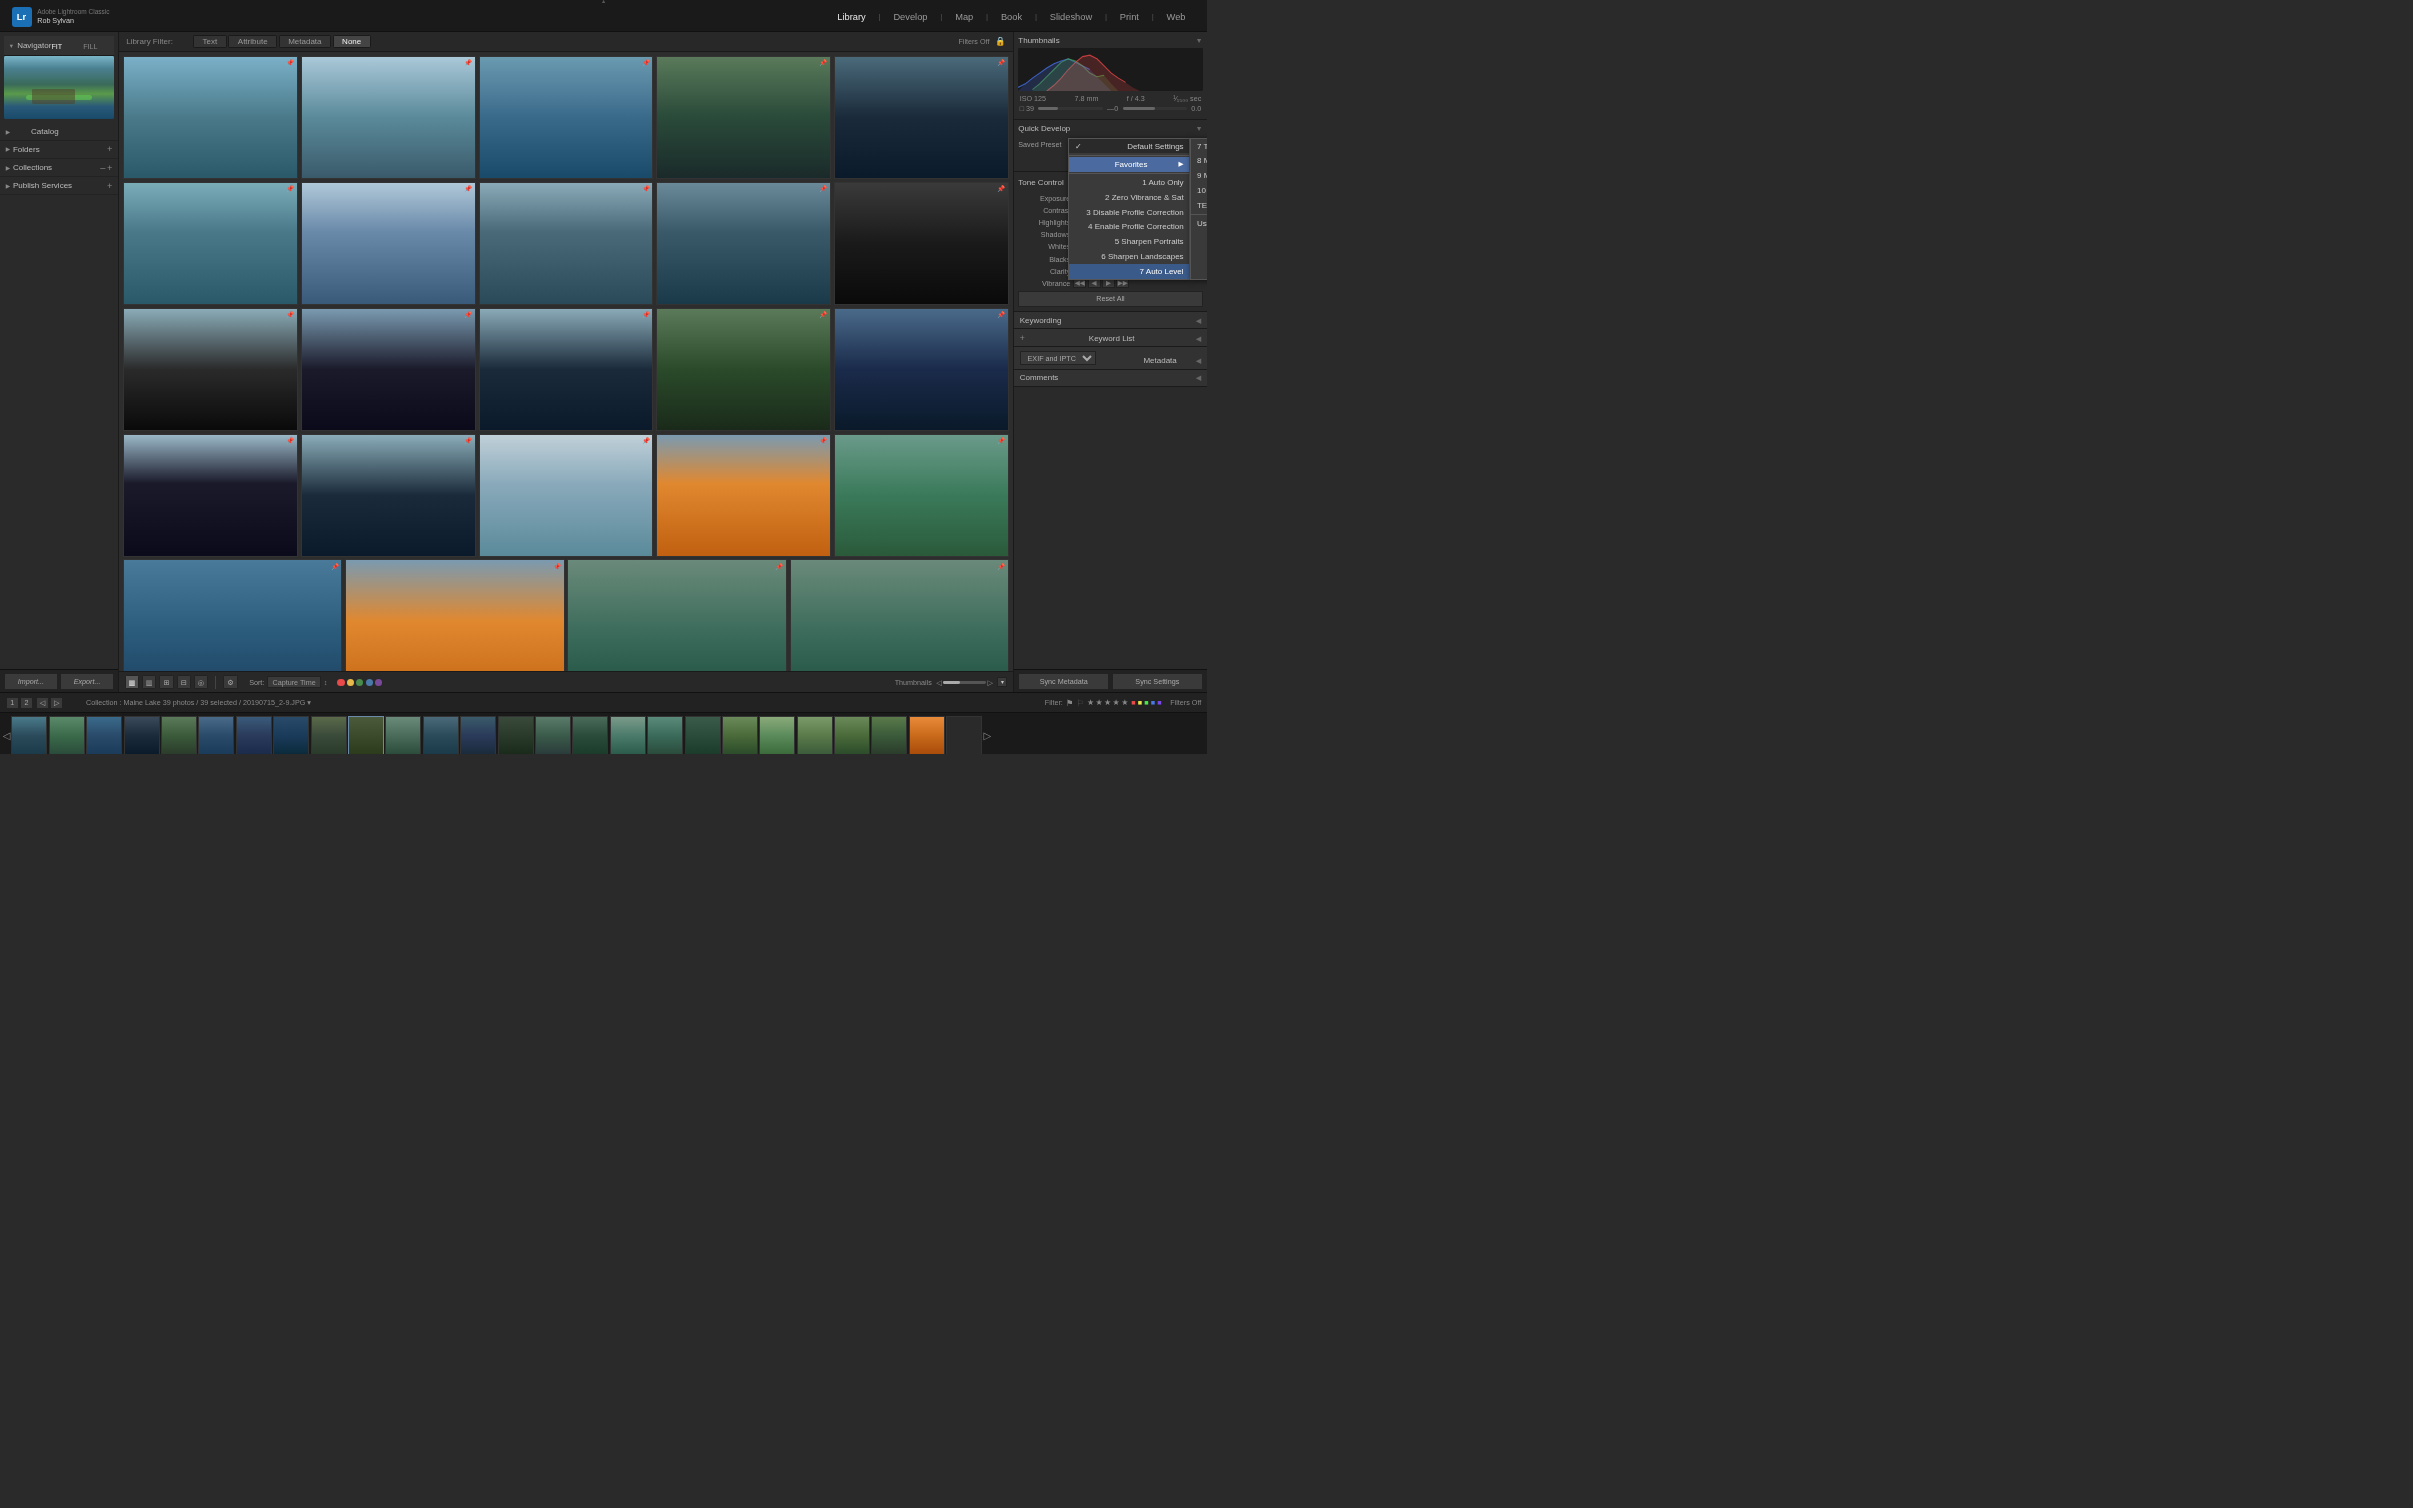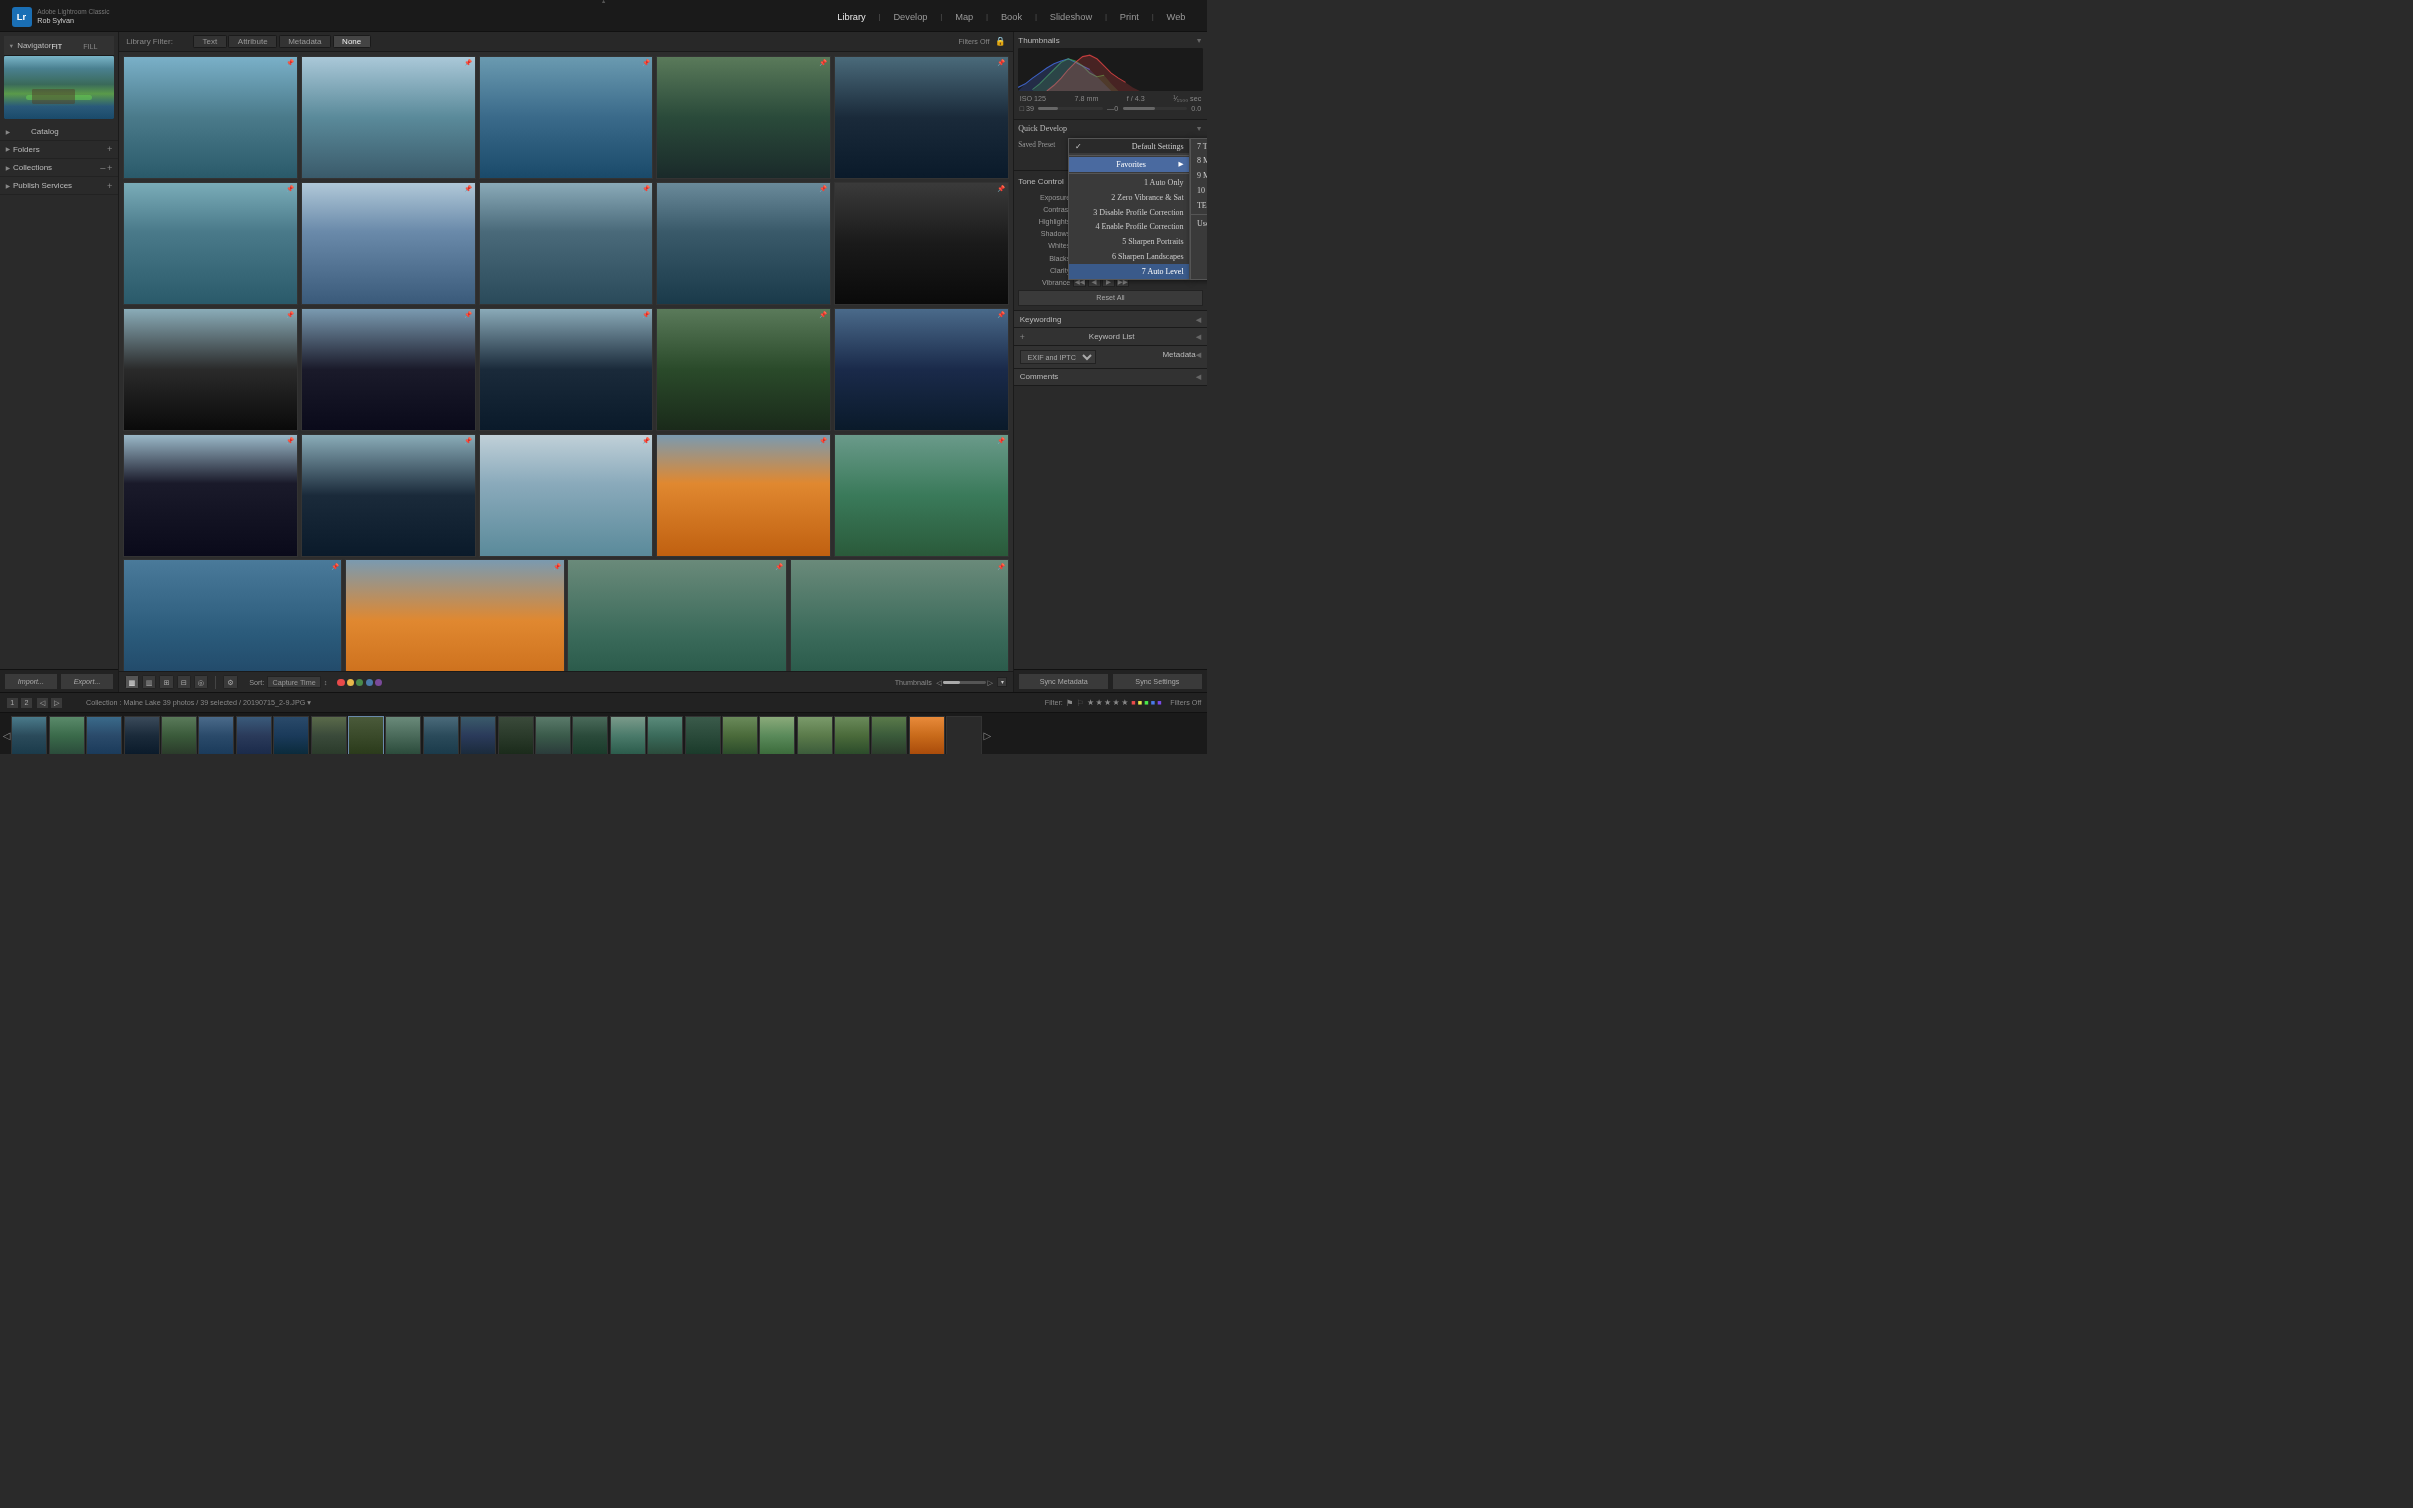--- a/index.html
+++ b/index.html
@@ -269,21 +269,20 @@
       color: #888;
       margin-top: 2.9px;
       padding: 0 1.4px;
     }
 
     
     .quick-develop {
       padding: 4.3px;
       border-bottom: 0.7px solid #1a1a1a;
       flex-shrink: 0;
-      font-family: Liberation Serif, serif;
     }
     .qd-header {
       display: flex;
       justify-content: space-between;
       align-items: center;
       font-size: 8px;
       color: #bbb;
       margin-bottom: 4.3px;
     }
     .preset-row {
@@ -392,26 +391,27 @@
       font-size: 7.2px;
       padding: 2.2px;
       cursor: pointer;
       text-align: center;
       margin-top: 2.9px;
     }
 
     
     .section-collapse {
       display: flex;
-      align-items: flex-start;
+      align-items: flex-end;
       justify-content: space-between;
       padding: 3.6px 5.7px;
       background: #323232;
       border-bottom: 0.7px solid #1a1a1a;
       cursor: pointer;
+      gap: 19px;
     }
     .section-collapse-label { font-size: 8px; color: #bbb; }
 
     
     .status-bar {
       height: 20px;
       background: #222;
       border-top: 0.7px solid #111;
       display: flex;
       align-items: center;

